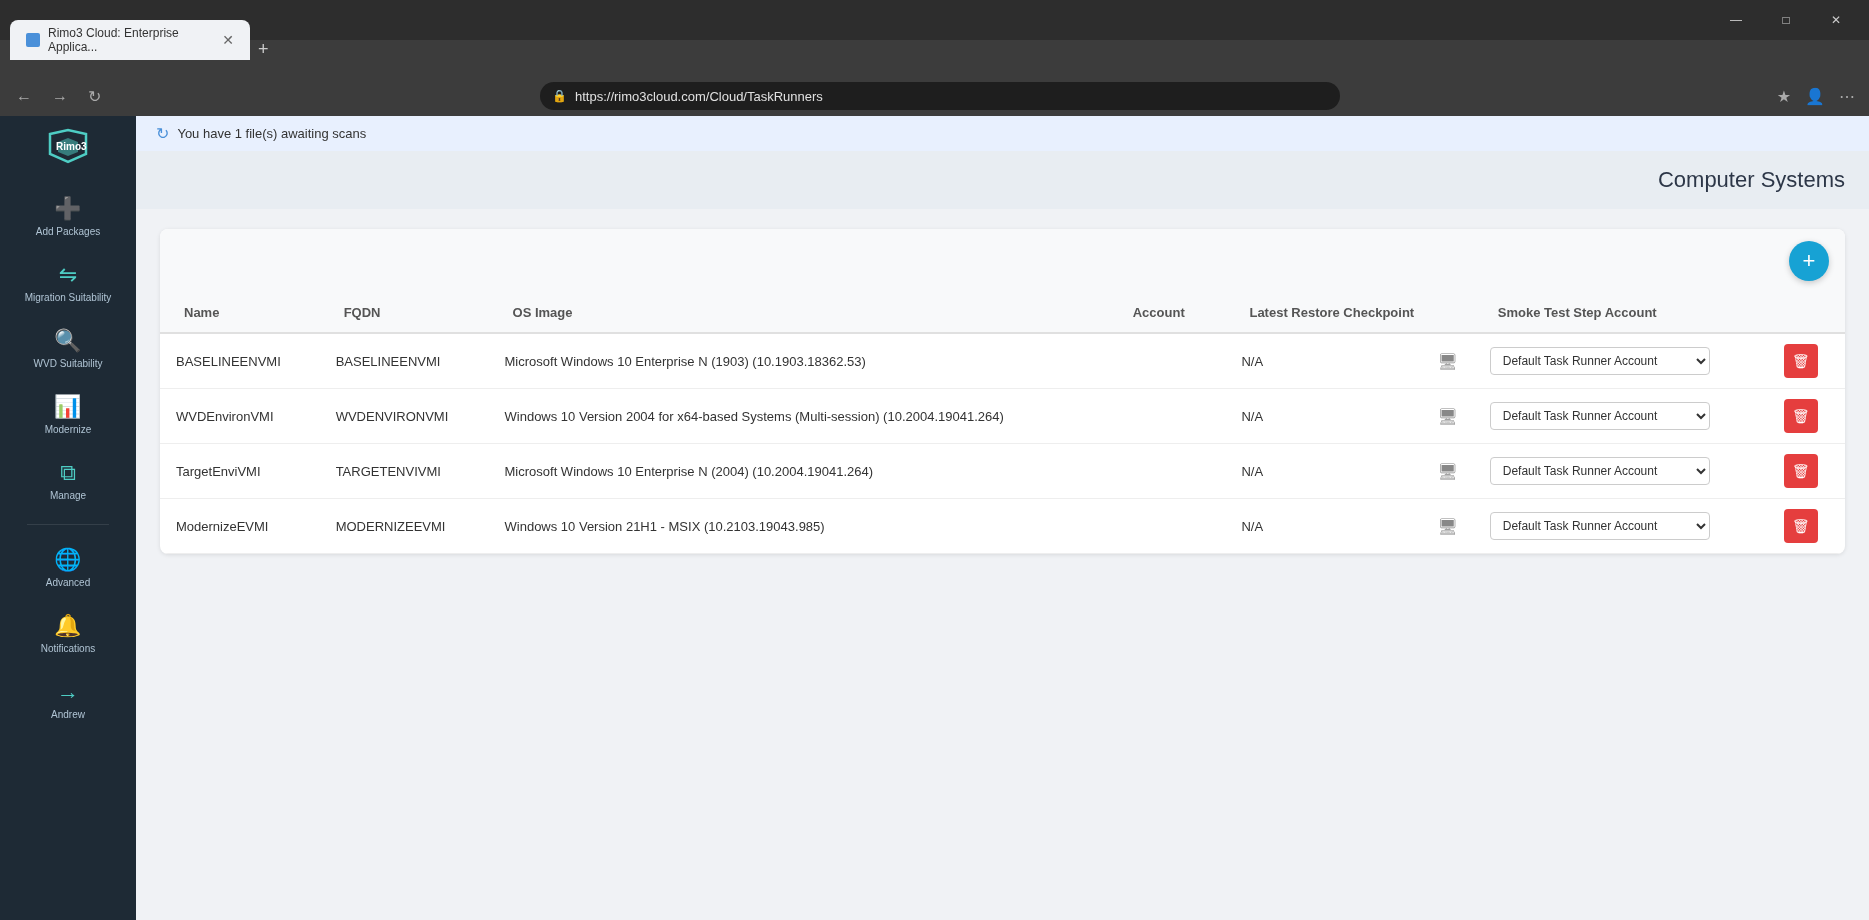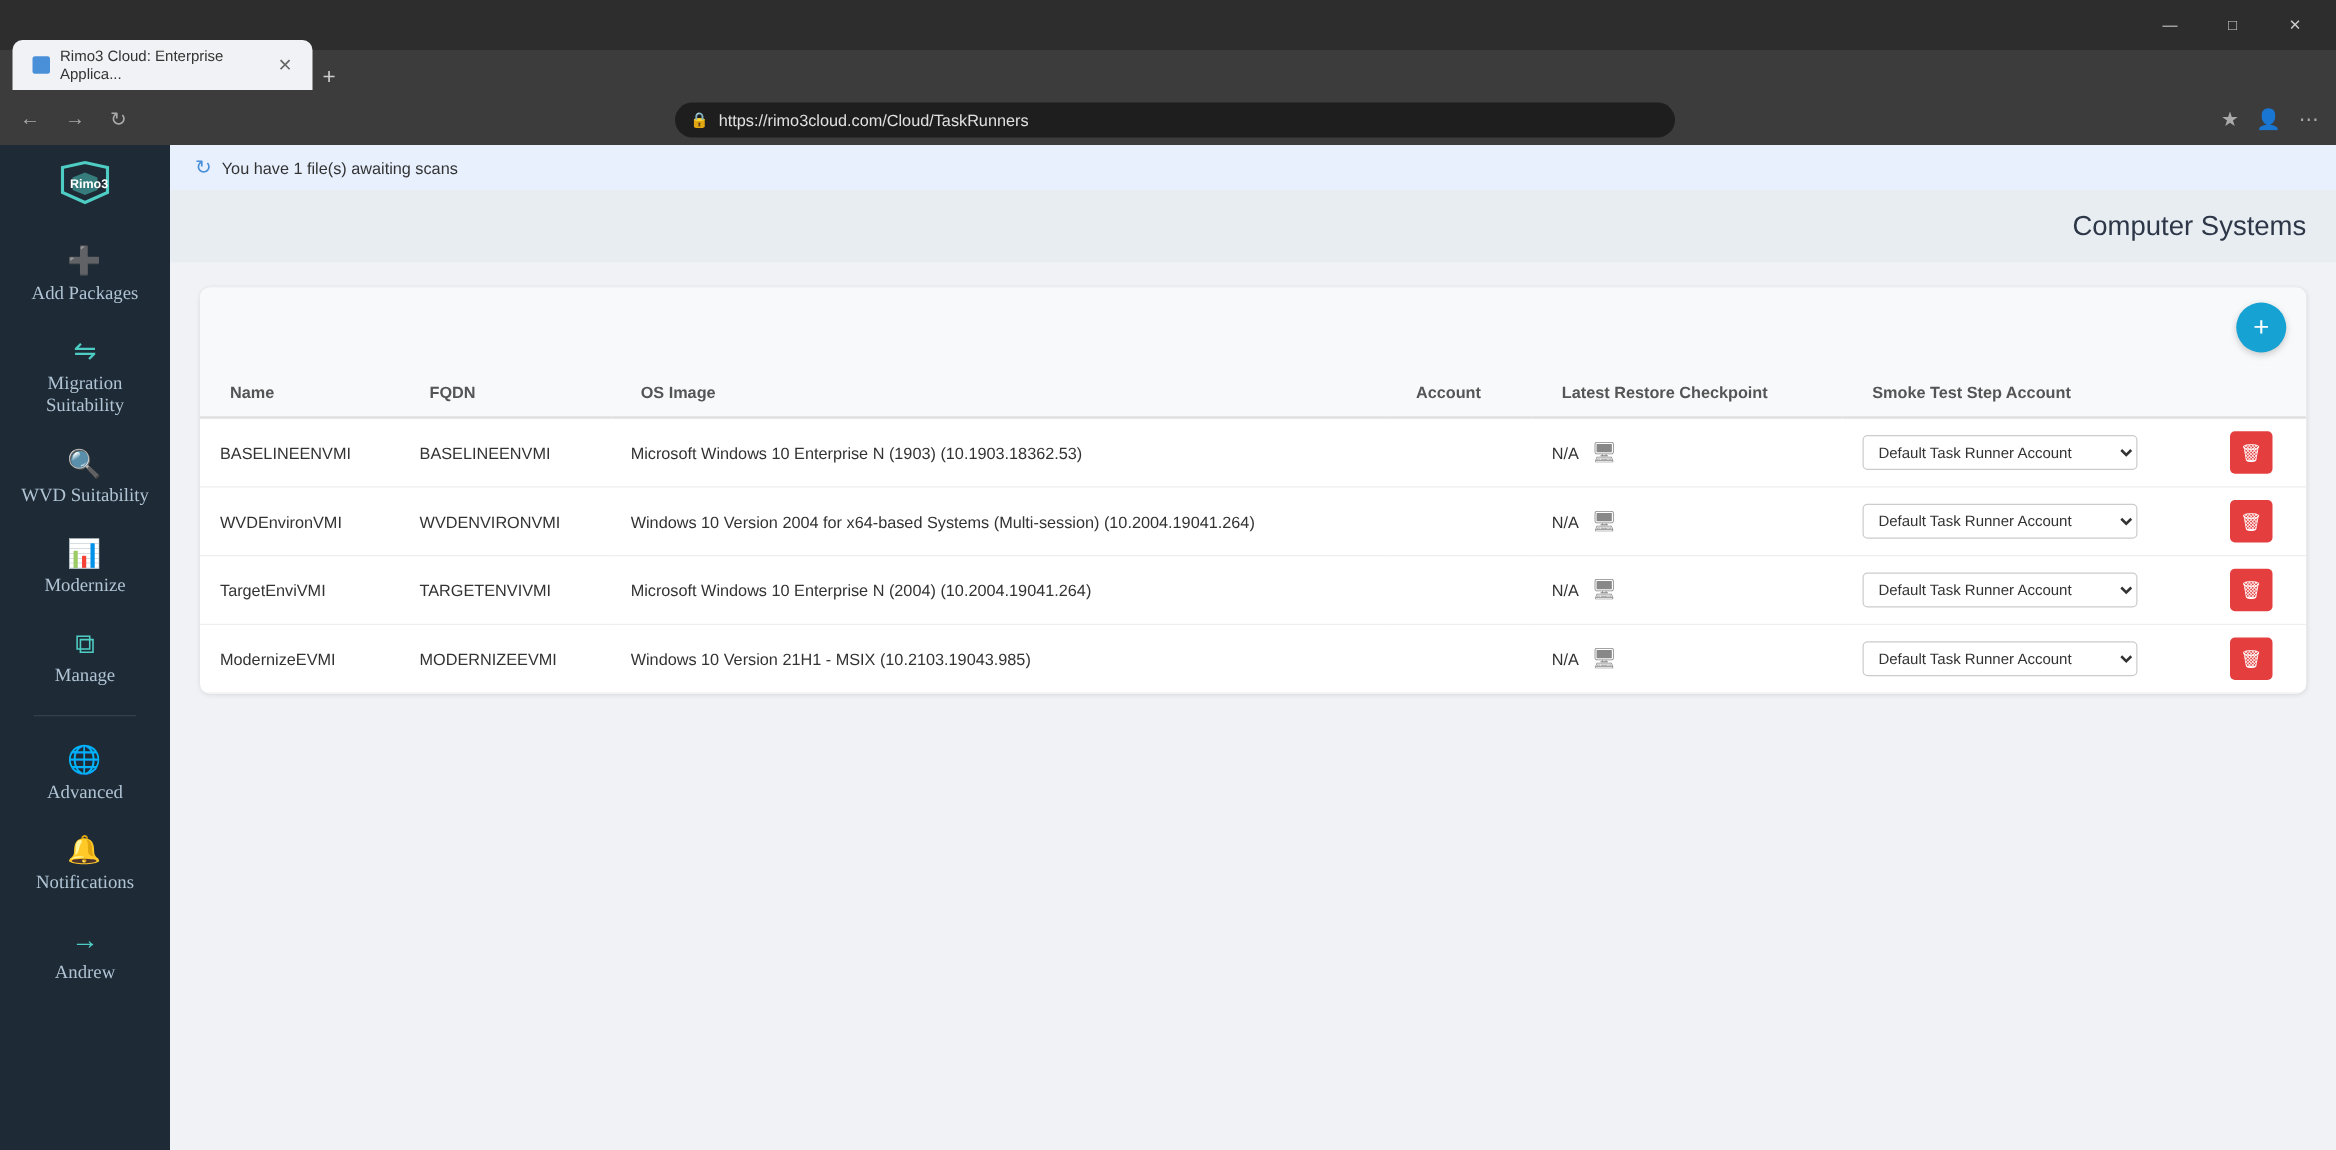--- a/index.html
+++ b/index.html
@@ -1,20 +1,20 @@
 <!DOCTYPE html>
 <html><head>
   <meta charset="utf-8">
   <style>
     * { box-sizing: border-box; margin: 0; padding: 0; }
     body { font-family: -apple-system, BlinkMacSystemFont, 'Segoe UI', Arial, sans-serif; background: #f0f2f5; display: flex; flex-direction: column; height: 920px; overflow: hidden; }
 
     
     .browser-chrome { background: #2d2d2d; height: 40px; display: flex; align-items: center; padding: 0 10px; gap: 8px; flex-shrink: 0; }
-    .browser-tab-bar { background: #3c3c3c; height: 36px; display: flex; align-items: flex-end; padding: 4px 10px; flex-shrink: 0; }
+    .browser-tab-bar { background: #3c3c3c; height: 36px; display: flex; align-items: flex-end; padding: 16px 10px; flex-shrink: 0; }
     .browser-tab { background: #f0f2f5; border-radius: 8px 8px 0 0; padding: 6px 16px; font-size: 12px; color: #333; display: flex; align-items: center; gap: 8px; min-width: 200px; max-width: 240px; }
     .browser-tab .tab-favicon { width: 14px; height: 14px; background: #4a90d9; border-radius: 2px; flex-shrink: 0; }
     .browser-tab .tab-close { margin-left: auto; color: #666; cursor: pointer; font-size: 14px; }
     .new-tab-btn { color: #ccc; font-size: 18px; margin-left: 8px; cursor: pointer; }
     .win-controls { margin-left: auto; display: flex; gap: 4px; }
     .win-btn { width: 46px; height: 32px; display: flex; align-items: center; justify-content: center; color: #ccc; font-size: 12px; cursor: pointer; }
 
     
     .address-bar-row { background: #3c3c3c; height: 40px; display: flex; align-items: center; padding: 0 10px; gap: 8px; flex-shrink: 0; }
     .nav-btn { color: #aaa; font-size: 16px; cursor: pointer; padding: 4px 6px; border-radius: 4px; }
@@ -27,21 +27,21 @@
     
     .app-layout { display: flex; flex: 1; overflow: hidden; }
 
     
     .sidebar { background: #1e2a35; width: 136px; flex-shrink: 0; display: flex; flex-direction: column; align-items: center; padding: 10px 0; gap: 4px; overflow-y: auto; }
     .logo { margin-bottom: 16px; text-align: center; }
     .logo-mark { display: flex; flex-direction: column; align-items: center; }
     .logo-mark svg { width: 48px; height: 40px; }
     .sidebar-item { display: flex; flex-direction: column; align-items: center; gap: 4px; padding: 10px 8px; width: 100%; cursor: pointer; border-radius: 8px; transition: background 0.15s; }
     .sidebar-item .icon { color: #4ecdc4; font-size: 22px; }
-    .sidebar-item .label { color: #b0c4d4; font-size: 15px; text-align: center; line-height: 1.2; font-family: Liberation Serif, serif; }
+    .sidebar-item .label { color: #b0c4d4; font-size: 10px; text-align: right; line-height: 1.2; }
     .sidebar-divider { width: 60%; height: 1px; background: rgba(255,255,255,0.1); margin: 8px 0; }
 
     
     .main-content { flex: 1; display: flex; flex-direction: column; overflow: hidden; }
 
     
     .notif-bar { background: #e8f0fe; padding: 8px 20px; display: flex; align-items: center; gap: 8px; font-size: 13px; color: #333; flex-shrink: 0; }
     .notif-bar .spin-icon { color: #4a90d9; font-size: 16px; }
 
     
@@ -55,21 +55,21 @@
     .table-container { background: white; border-radius: 8px; box-shadow: 0 1px 4px rgba(0,0,0,0.1); overflow: hidden; position: relative; }
     .table-toolbar { padding: 12px 16px; display: flex; justify-content: flex-end; background: #f8f9fa; min-height: 56px; }
     .add-btn { background: #17a2d4; color: white; border: none; border-radius: 50%; width: 40px; height: 40px; font-size: 22px; cursor: pointer; display: flex; align-items: center; justify-content: center; box-shadow: 0 2px 6px rgba(0,0,0,0.2); }
 
     
     table { width: 100%; border-collapse: collapse; }
     thead tr { background: #f8f9fa; border-bottom: 2px solid #e0e0e0; }
     thead th { padding: 12px 24px; text-align: left; font-size: 13px; font-weight: 600; color: #555; }
     tbody tr { border-bottom: 1px solid #eee; padding-left: 32px; }
     tbody td { padding: 10px 16px; font-size: 13px; color: #333; vertical-align: middle; }
-    .checkpoint-cell { display: flex; align-items: center; gap: 10px; }
+    .checkpoint-cell { display: flex; align-items: center; gap: 10px; justify-content: space-between; }
     .checkpoint-icon { color: #888; font-size: 16px; }
     .delete-btn { background: #e53e3e; color: white; border: none; border-radius: 4px; width: 34px; height: 34px; cursor: pointer; display: flex; align-items: center; justify-content: center; font-size: 14px; }
     select.account-select { border: 1px solid #ccc; border-radius: 4px; padding: 5px 8px; font-size: 12px; color: #333; background: white; min-width: 220px; cursor: pointer; }
   </style>
 </head>
 <body>
 
 <div class="browser-chrome">
   <div class="win-controls">
     <div class="win-btn">—</div>

